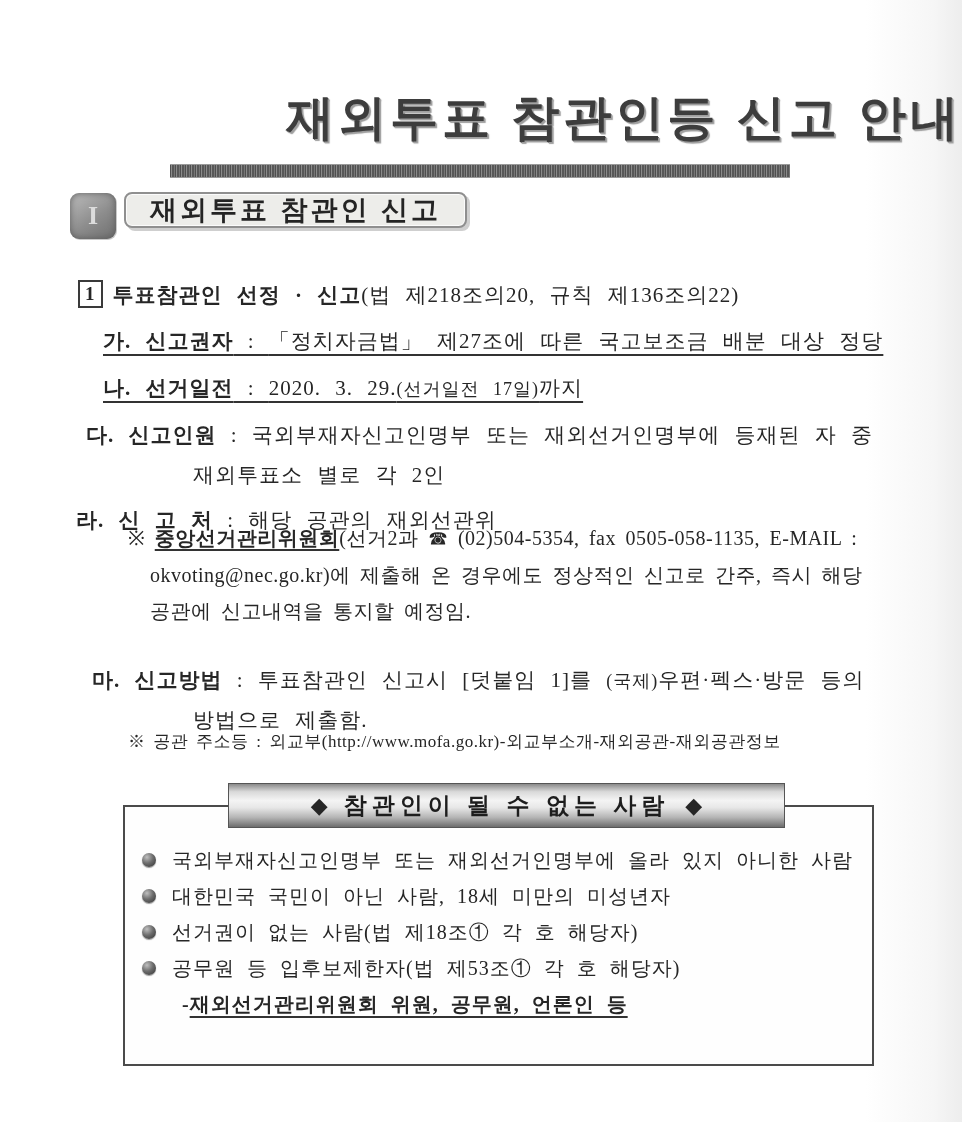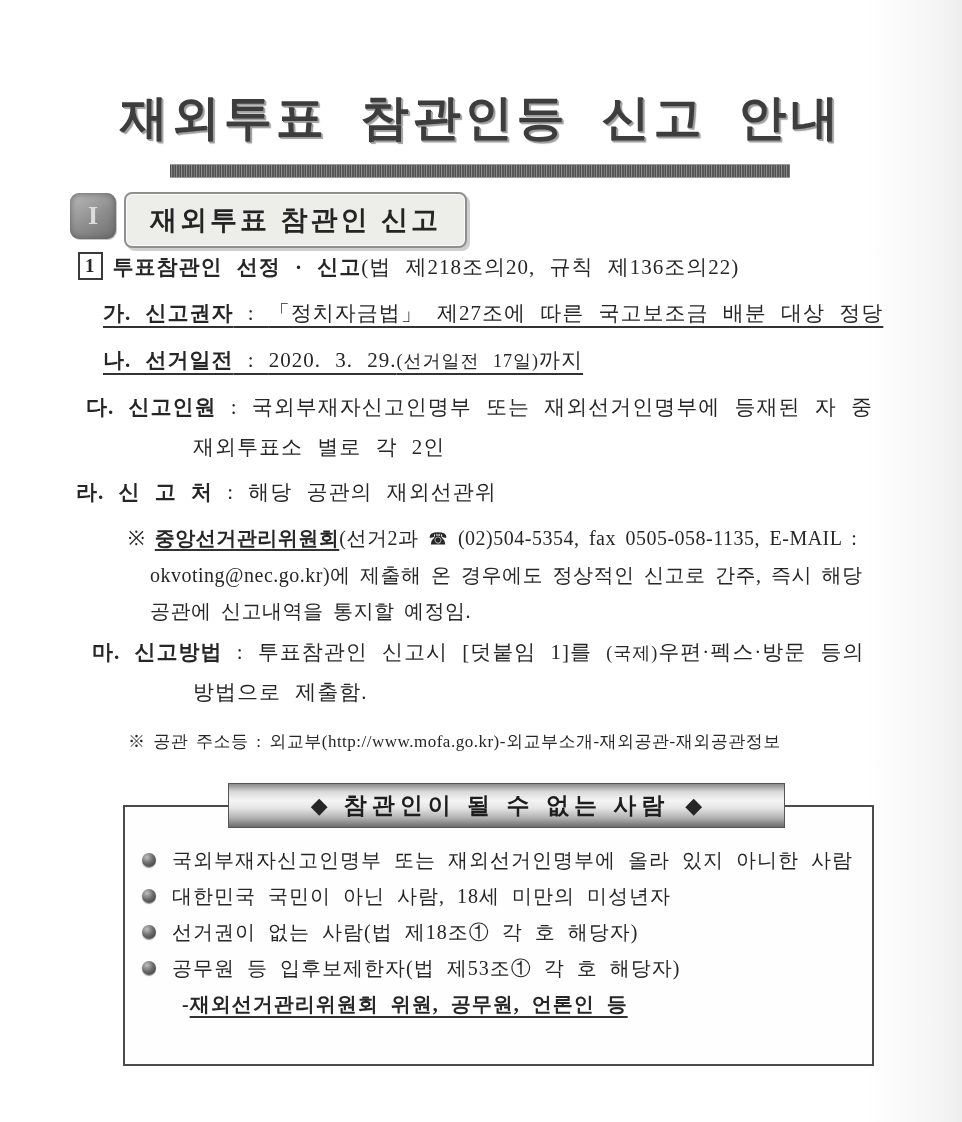--- a/index.html
+++ b/index.html
@@ -11,22 +11,22 @@
     background:linear-gradient(90deg,#ffffff 0%,#ffffff 90%,#f6f6f6 97%,#ededed 100%);
     overflow:hidden;
     font-family:"Liberation Serif","DejaVu Serif",serif;
     color:#262626;
   }
   .abs { position:absolute; white-space:nowrap; }
 
   
   .doc-title {
     left:0; right:0; top:86px;
-    text-align:center;
-    font-family:Liberation Mono, monospace;
+    text-align:right;
+    font-family:Liberation Sans, sans-serif;
     font-size:48px; font-weight:800; letter-spacing:4px;
     color:#3d3d3d;
     text-shadow:2px 2px 1px #9f9f9f, 1px 1px 0 #6b6b6b;
   }
   .title-bar {
     left:170px; top:164px; width:620px; height:14px;
     background:repeating-linear-gradient(90deg,#4f4f4f 0 1px,#8b8b8b 1px 2px,#585858 2px 4px,#767676 4px 5px);
     border-top:1px solid #9a9a9a; border-bottom:1px solid #9a9a9a;
   }
 
@@ -34,32 +34,32 @@
   .sec-badge {
     left:70px; top:193px; width:46px; height:46px;
     border-radius:9px;
     background:linear-gradient(145deg,#bdbdbd 0%,#8d8d8d 55%,#6f6f6f 100%);
     box-shadow:inset 0 0 7px #5a5a5a, 1px 1px 0 #c9c9c9;
     display:flex; align-items:center; justify-content:center;
     font-family:"Liberation Serif","DejaVu Serif",serif;
     font-size:26px; font-weight:bold; color:#dcdcdc;
   }
   .sec-heading {
-    left:124px; top:192px; height:56px;
+    left:124px; top:192px; height:36px;
     display:inline-flex; align-items:center;
     padding:0 24px;
     border:2px solid #8f8f8f; border-radius:8px;
     background:#ededea;
     box-shadow:3px 3px 0 #cfcfcf, inset 0 0 0 1px #fbfbfb;
     font-family:"Liberation Sans","DejaVu Sans",sans-serif;
     font-size:27px; font-weight:bold; letter-spacing:3px; color:#242424;
   }
 
   
-  .line { font-size:21px; letter-spacing:1px; word-spacing:8px; color:#262626; }
+  .line { font-size:21px; letter-spacing:1px; word-spacing:8px; color:#262626;margin-top:28px; }
   .b { font-weight:bold; }
   .u {
     text-decoration:underline;
     text-decoration-thickness:1.5px;
     text-decoration-color:#333;
     text-underline-offset:6px;
   }
   .small { font-size:18px; }
   .boxed-num {
     display:inline-block;

